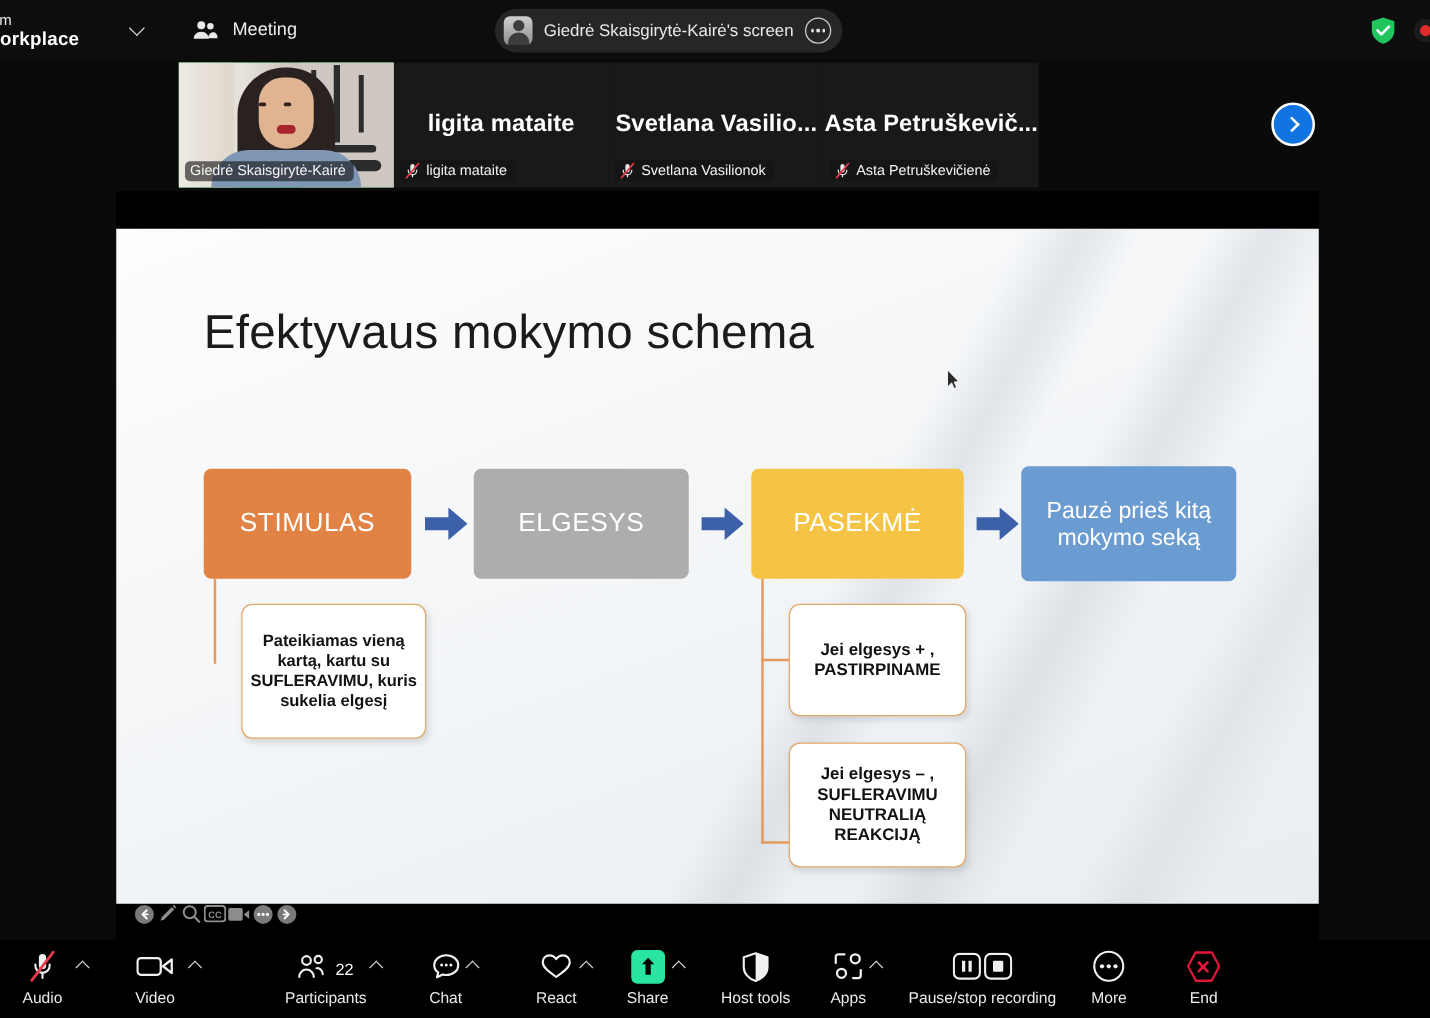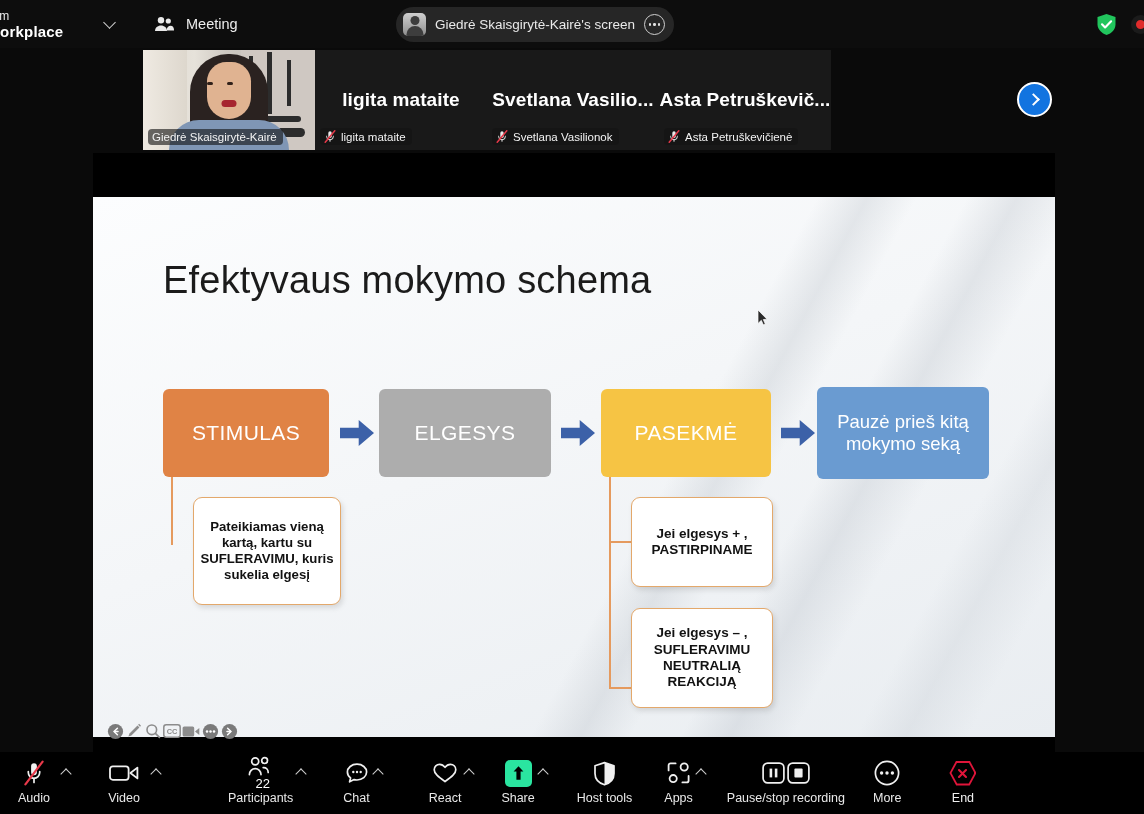--- a/index.html
+++ b/index.html
@@ -114,21 +114,21 @@
     position: absolute; left: 1017px; top: 82px; width: 35px; height: 35px;
     border-radius: 50%; background: #1274e0; border: 2px solid #ffffff;
     display: flex; align-items: center; justify-content: center; z-index: 6;
   }
   .nextpage .ch { width: 9px; height: 9px; border-top: 2px solid #fff; border-right: 2px solid #fff;
     transform: rotate(45deg); margin-left: -3px;}
 
   
   .sharestage { position: absolute; left: 93px; top: 153px; width: 962px; height: 600px; background: #000; }
   .slide {
-    position: absolute; left: 0; top: 44px; width: 962px; height: 540px;
+    position: absolute; left: 0; top: 30px; width: 962px; height: 540px;
     background:
       linear-gradient(118deg, rgba(255,255,255,0) 58%, rgba(181,188,196,.30) 62%, rgba(255,255,255,0) 66%),
       linear-gradient(118deg, rgba(255,255,255,0) 70%, rgba(170,178,188,.26) 74%, rgba(255,255,255,0) 79%),
       linear-gradient(118deg, rgba(255,255,255,0) 84%, rgba(186,193,201,.24) 88%, rgba(255,255,255,0) 93%),
       linear-gradient(160deg,#fcfdfe 0%, #f4f6f8 45%, #e9edf1 100%);
     overflow: hidden;
   }
   .slide-title {
     position: absolute; left: 70px; top: 62px;
     font-size: 38px; color: #1b1b1b; font-weight: 400; letter-spacing: .2px;
@@ -409,21 +409,21 @@
         </svg>
       </span>
       <span class="lbl">Video</span>
     </div>
     <div class="caretwrap">
         <span class="caret"></span>
       </div>
 
     <div class="tbitem" style="margin-left:68px;">
       <span class="ico">
-        <span style="display:flex;align-items:center;flex-direction:column;">
+        <span style="display:flex;align-items:flex-end;">
           <svg width="26" height="20" viewBox="0 0 26 20">
             <circle cx="7.2" cy="5.4" r="3.5" stroke="#f0f0f0" stroke-width="1.7" fill="none"></circle>
             <circle cx="16.6" cy="4.6" r="2.9" stroke="#f0f0f0" stroke-width="1.7" fill="none"></circle>
             <path d="M1.4 18.6c0-3.4 2.6-6 5.8-6s5.8 2.6 5.8 6" stroke="#f0f0f0" stroke-width="1.7" fill="none" stroke-linecap="round"></path>
             <path d="M15.2 11.6c2.8-.4 5 1.9 5 4.8" stroke="#f0f0f0" stroke-width="1.7" fill="none" stroke-linecap="round"></path>
           </svg>
           <span class="pcount">22</span>
         </span>
       </span>
       <span class="lbl">Participants</span>

